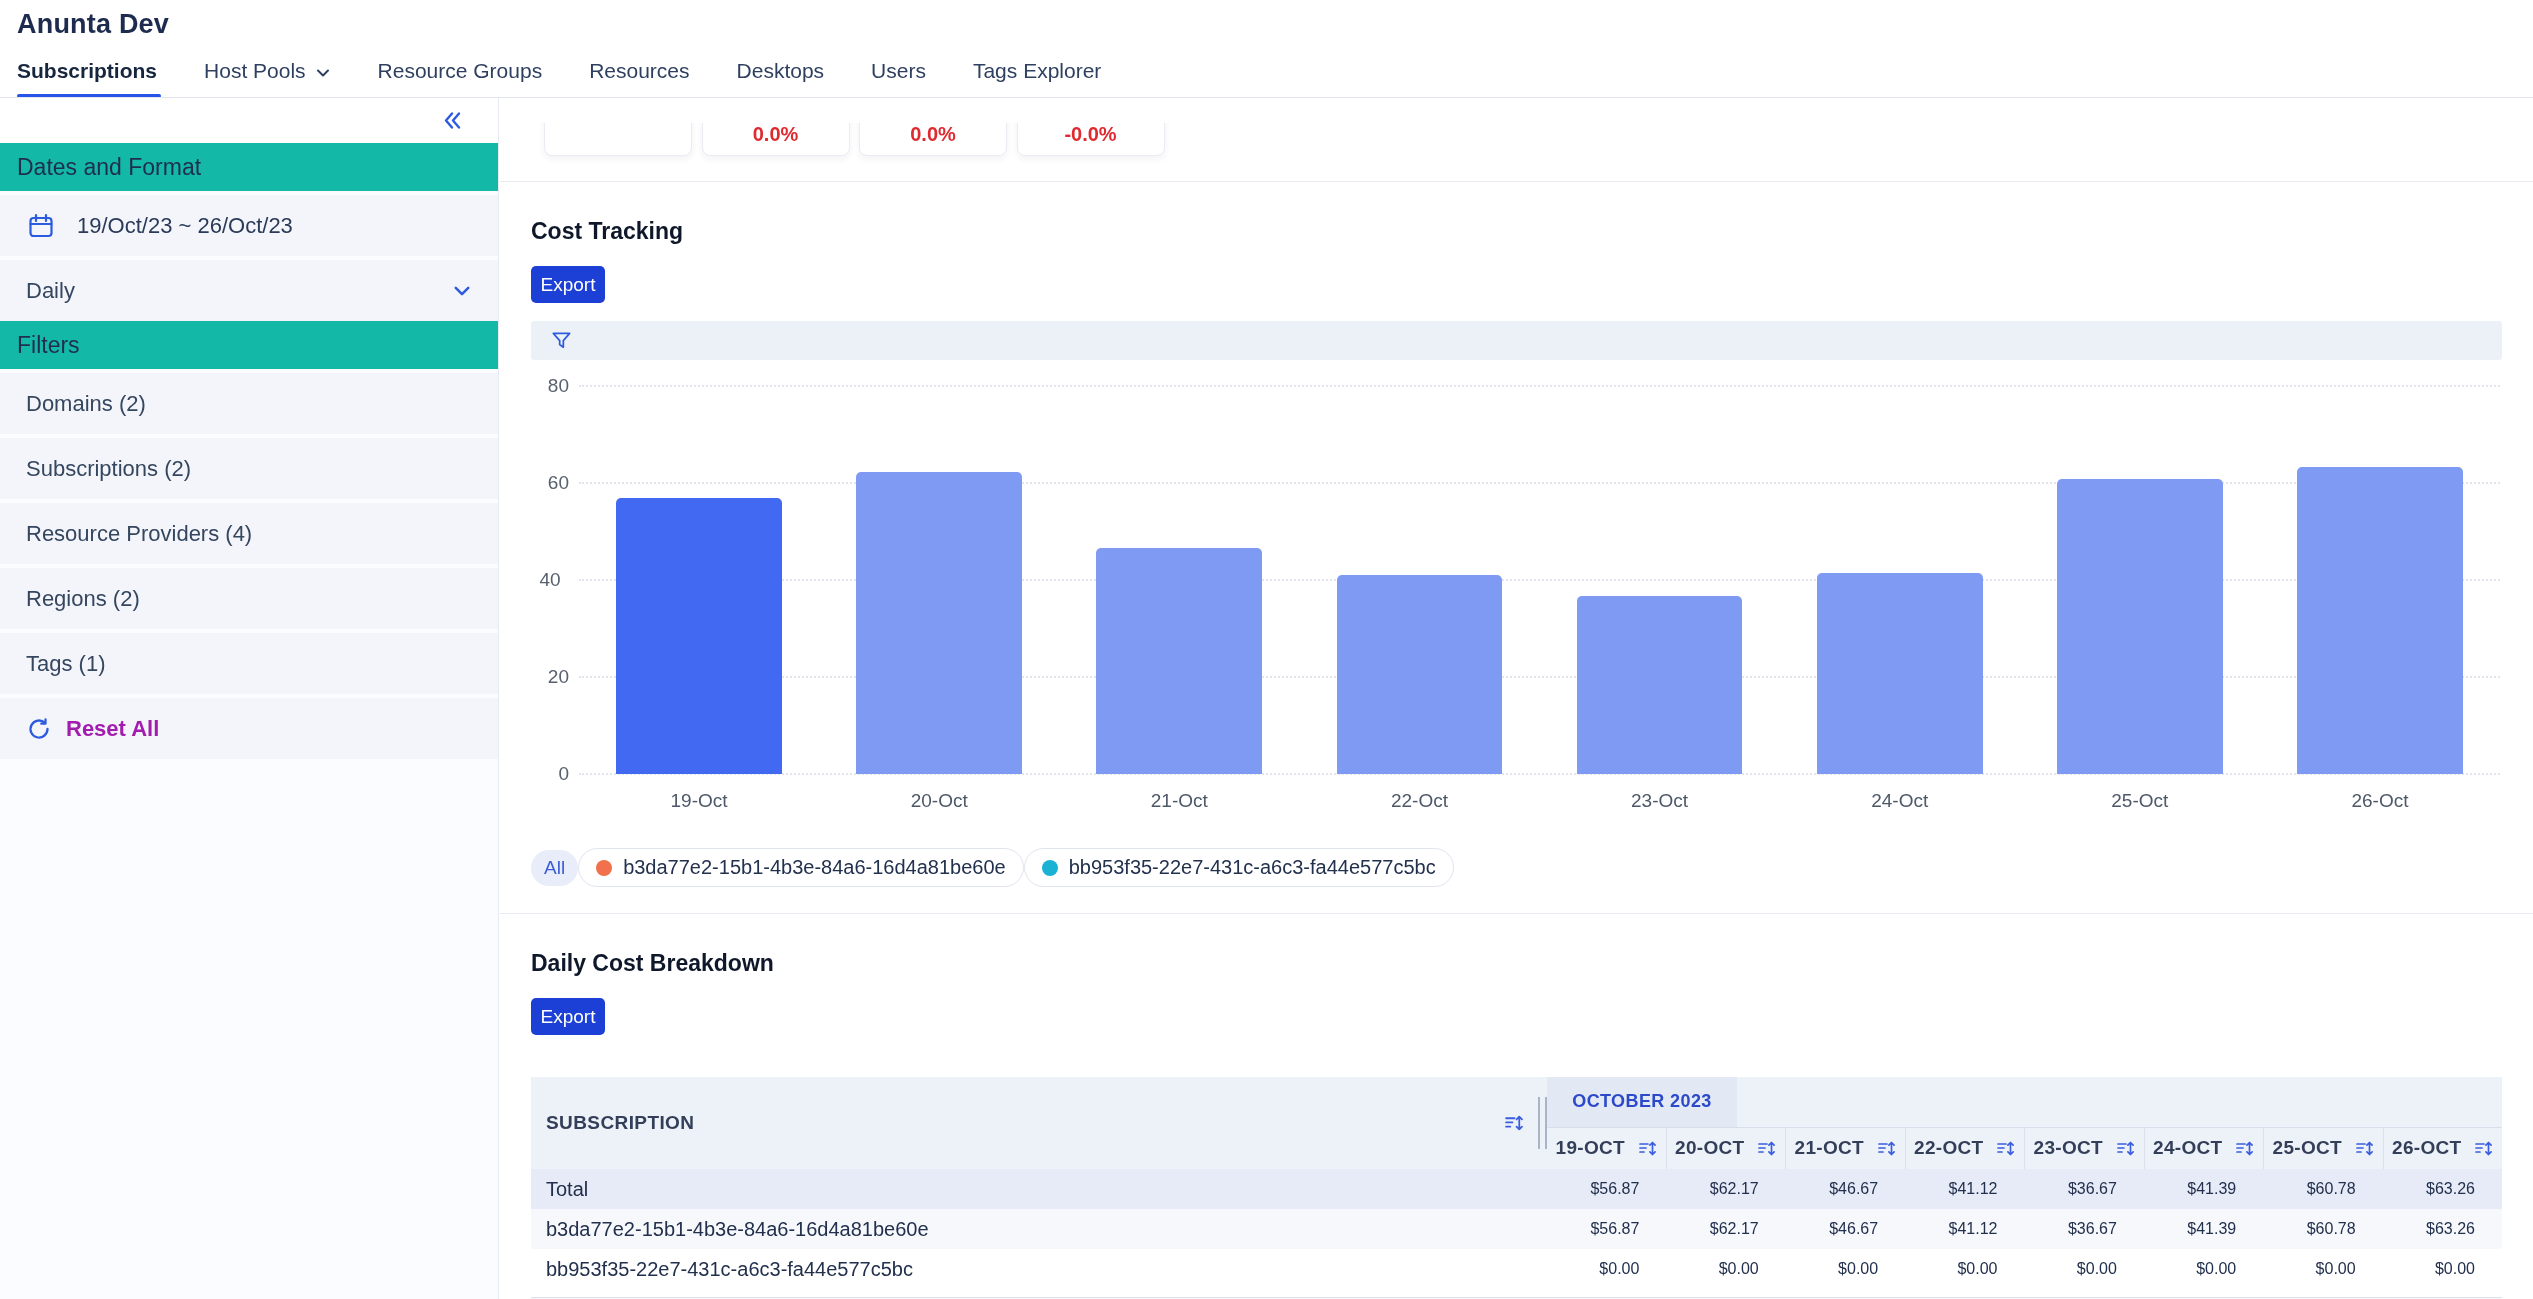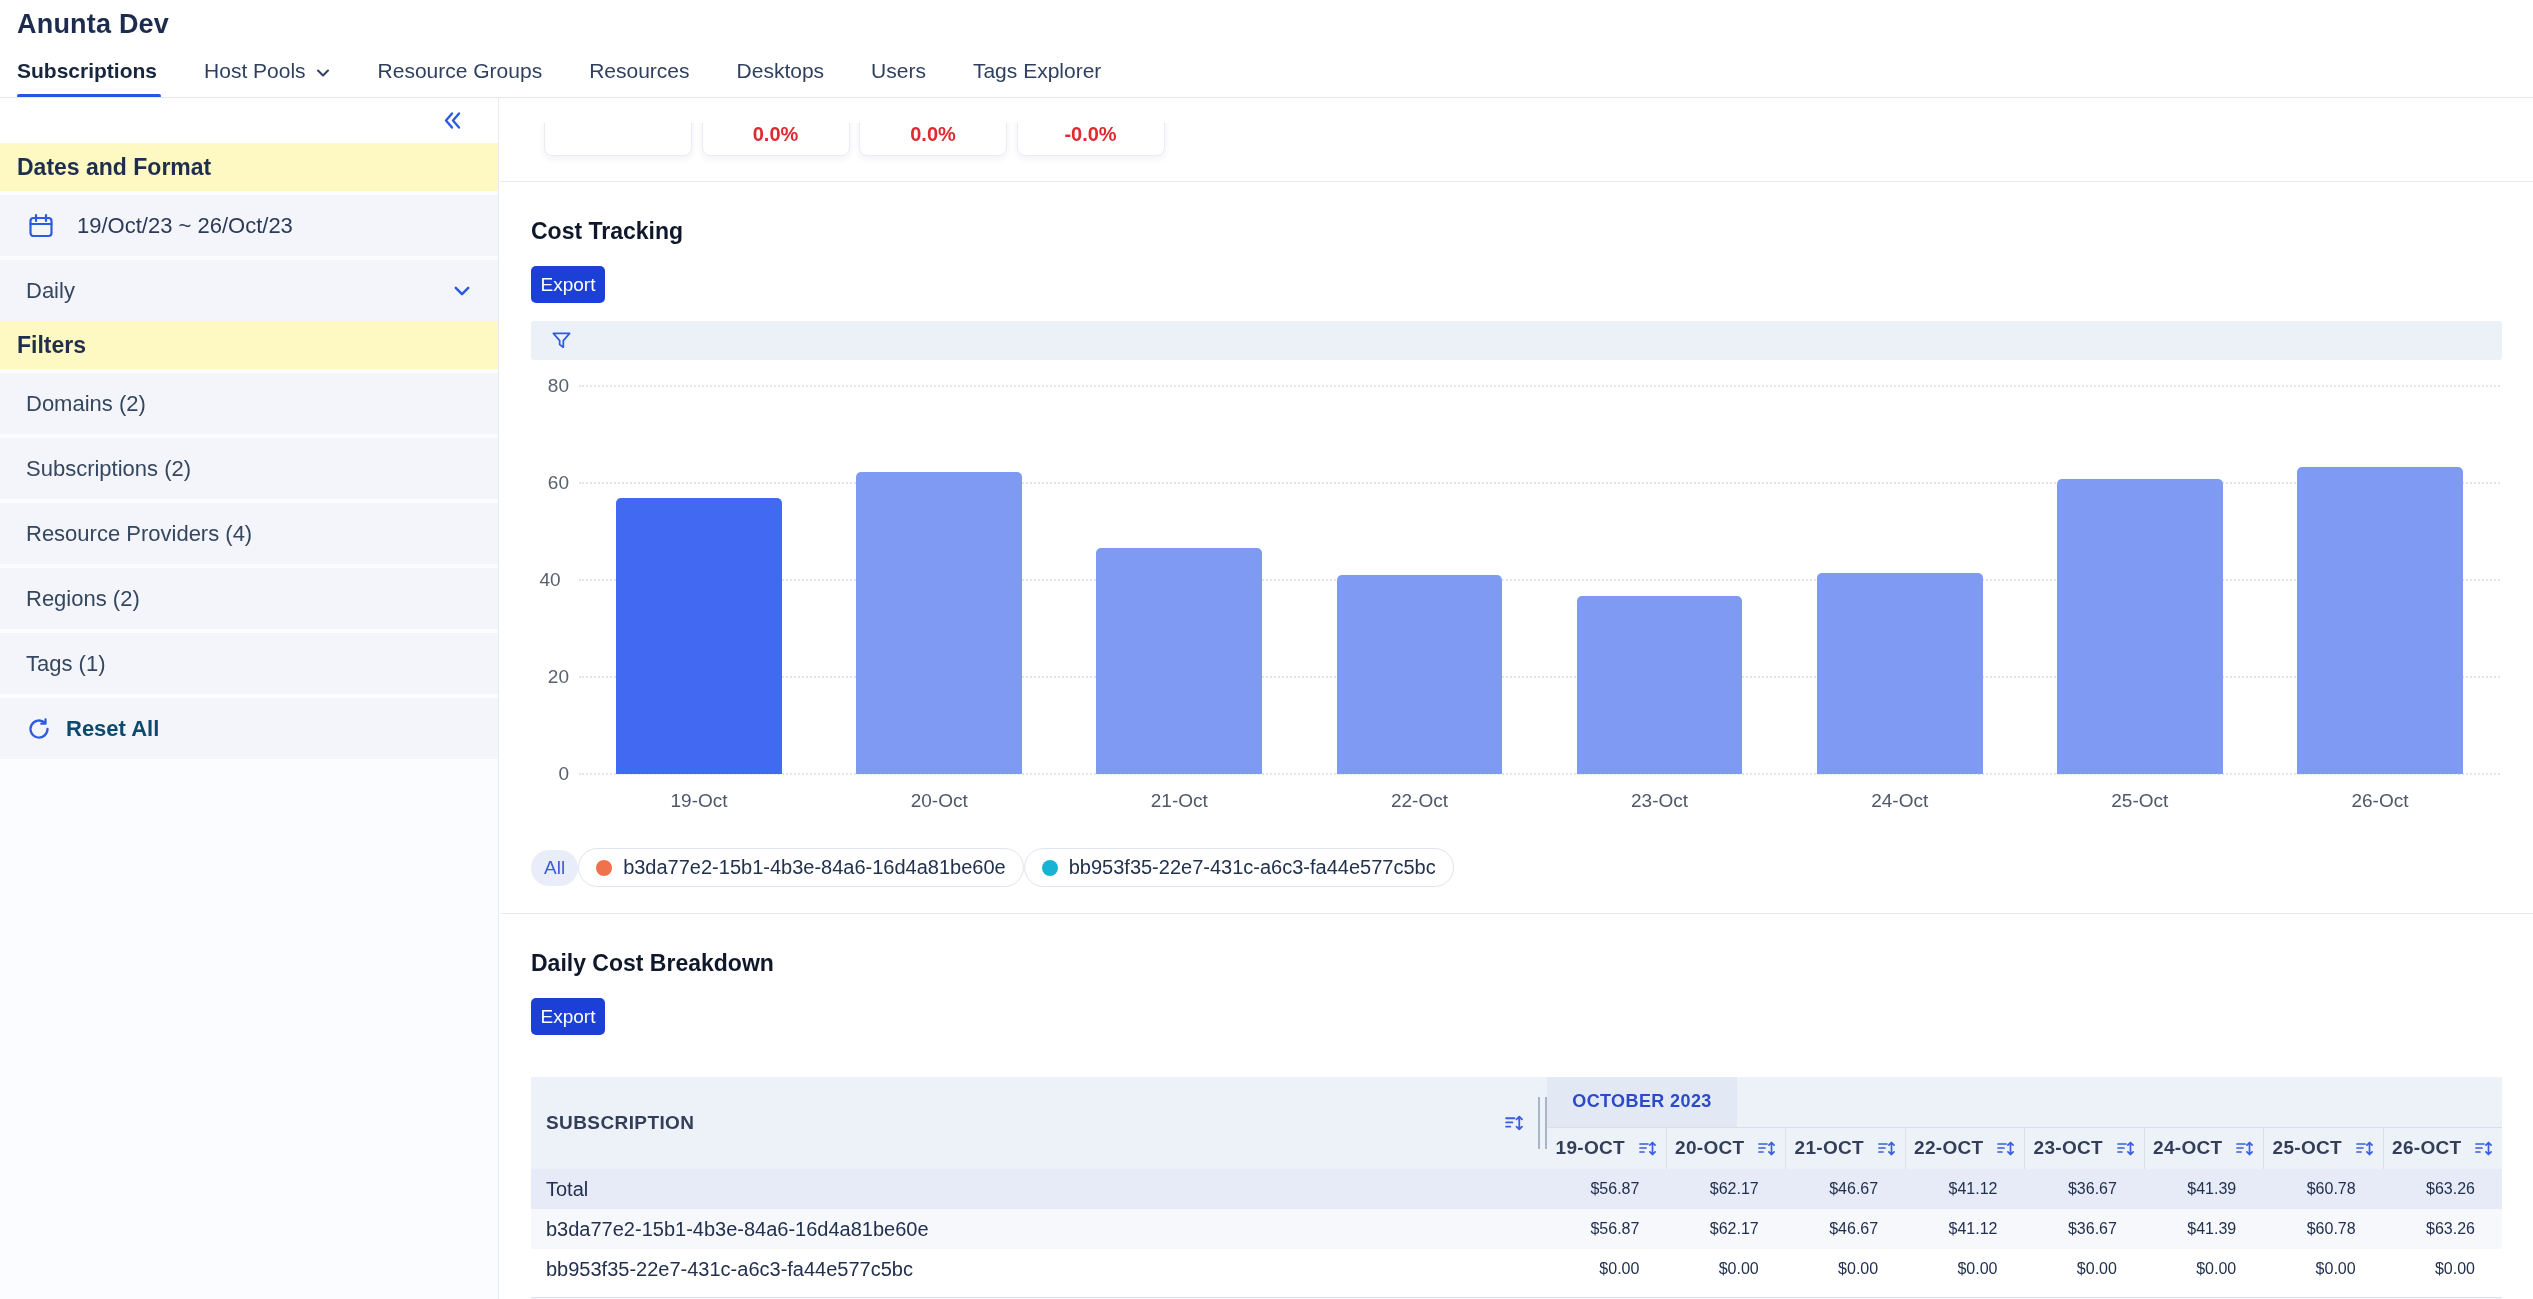--- a/index.html
+++ b/index.html
@@ -14,25 +14,25 @@
   .tab { position:relative; display:flex; align-items:flex-start; gap:9px; cursor:pointer; padding-top:2px; }
   .tab svg { margin-top:6px; }
   .tab.active { color:#17263f; font-weight:bold; }
   .tab.active::after { content:""; position:absolute; left:0; right:-4px; bottom:0; height:4px; border-radius:3px; background:#2454e8; }
   .nav-border { position:absolute; top:97px; left:0; width:100%; height:1px; background:#e3e6ef; }
 
   
   .sidebar { position:absolute; top:98px; left:0; bottom:0; width:499px; background:#fbfcff; border-right:1px solid #e8eaf2; }
   .collapse-row { height:45px; position:relative; background:#fff; }
   .collapse-btn { position:absolute; right:32px; top:9px; cursor:pointer; }
-  .side-heading { height:48px; display:flex; align-items:center; padding:0 17px; font-size:23px; font-weight:bold; color:#1f2e4e; background:#fef9c3; }
+  .side-heading { height:48px; display:flex; align-items:center; padding:0 17px; font-size:23px; font-weight:normal; color:#1f2e4e; background:#14b8a6; }
   .side-row { height:61px; margin-top:4px; background:#f3f5fa; display:flex; align-items:center; padding:0 26px; font-size:22px; color:#35465f; cursor:pointer; }
   .side-row .grow { flex:1; }
   .date-row span { margin-left:21px; color:#2a3a58; }
-  .reset-row { color:#0c4a6e; font-weight:bold; gap:14px; }
+  .reset-row { color:#a21caf; font-weight:bold; gap:14px; }
 
   
   .main { position:absolute; left:500px; top:98px; right:0; bottom:0; }
   .stats-strip { position:relative; height:59px; overflow:hidden; border-bottom:1px solid #e7eaf2;margin-top:25px; }
   .stat-card { position:absolute; top:-21px; width:148px; height:54px; background:#fff; border:1px solid #e9ecf3; border-radius:8px; box-shadow:0 3px 7px rgba(30,40,90,.06); }
   .stat-value { position:absolute; bottom:9px; left:0; right:0; text-align:center; font-size:20px; font-weight:bold; color:#de2a30; }
 
   .section { padding:0 31px; }
   .section-title { margin-top:36px; font-size:23px; font-weight:bold; color:#0f172a; }
   .export-btn { margin-top:21px; width:74px; height:37px; background:#1c40d6; color:#fff; border:none; border-radius:5px; font-size:19px; font-family:inherit; cursor:pointer; display:flex; align-items:center; justify-content:center; }

